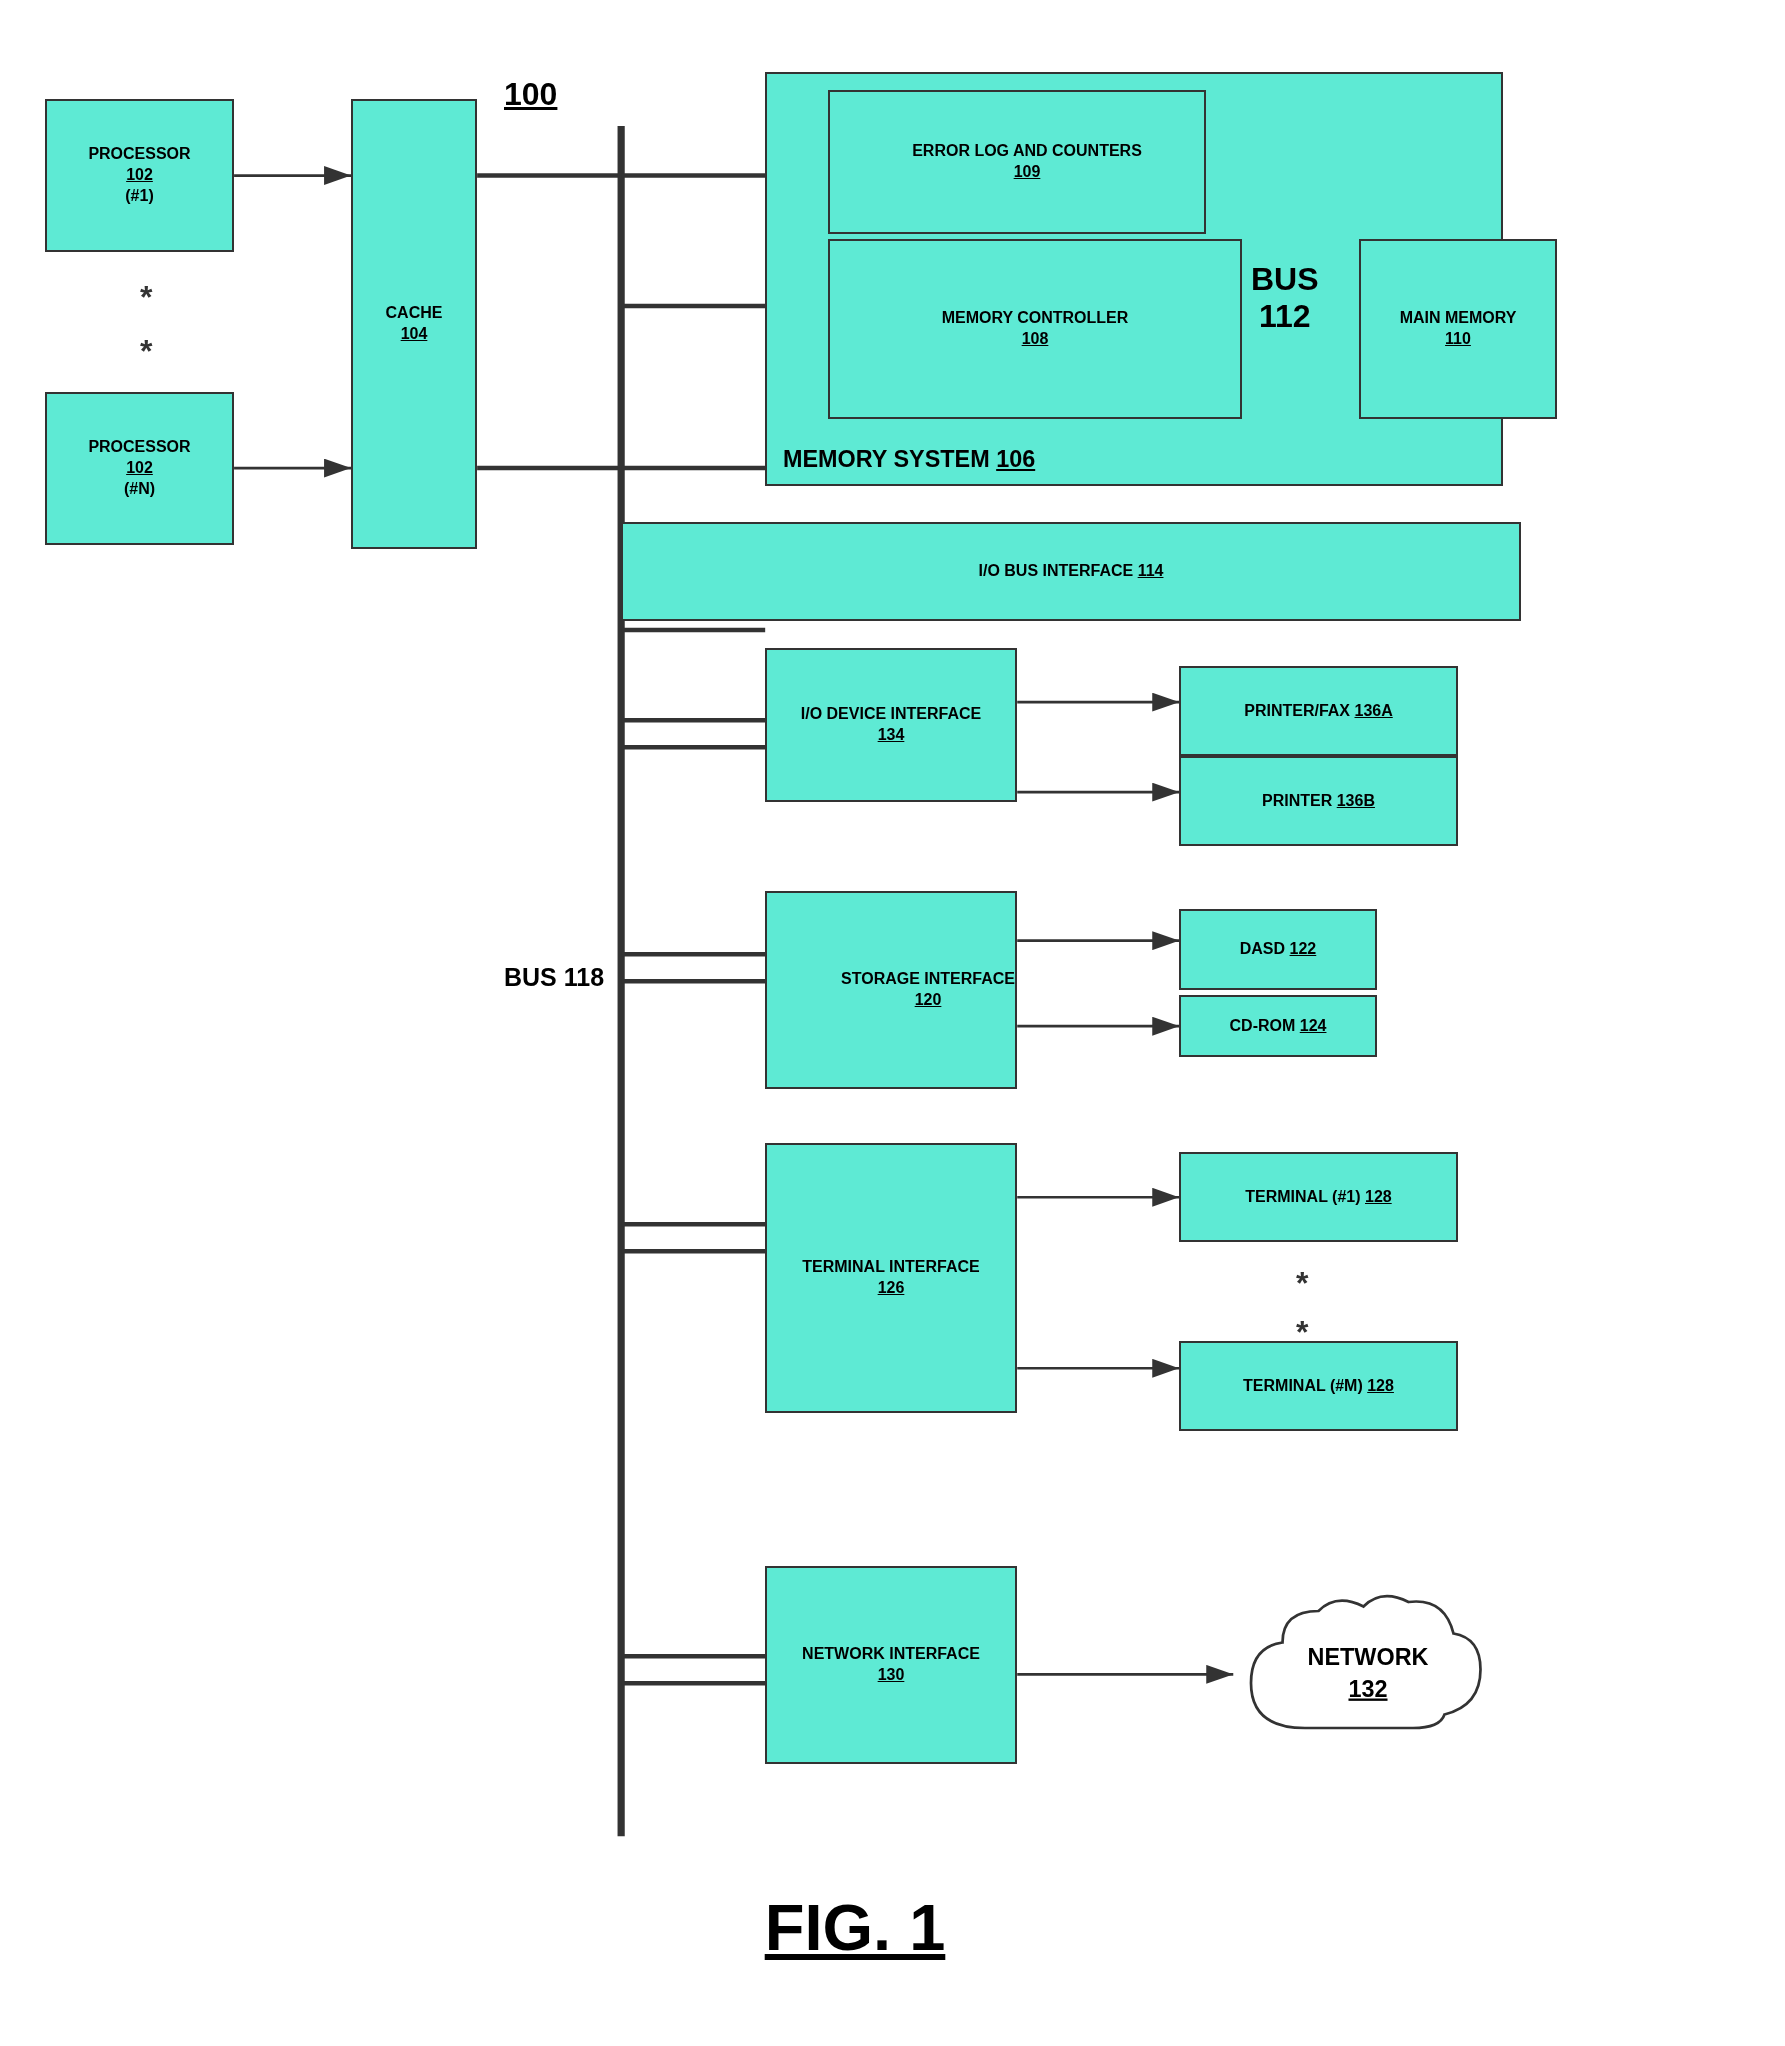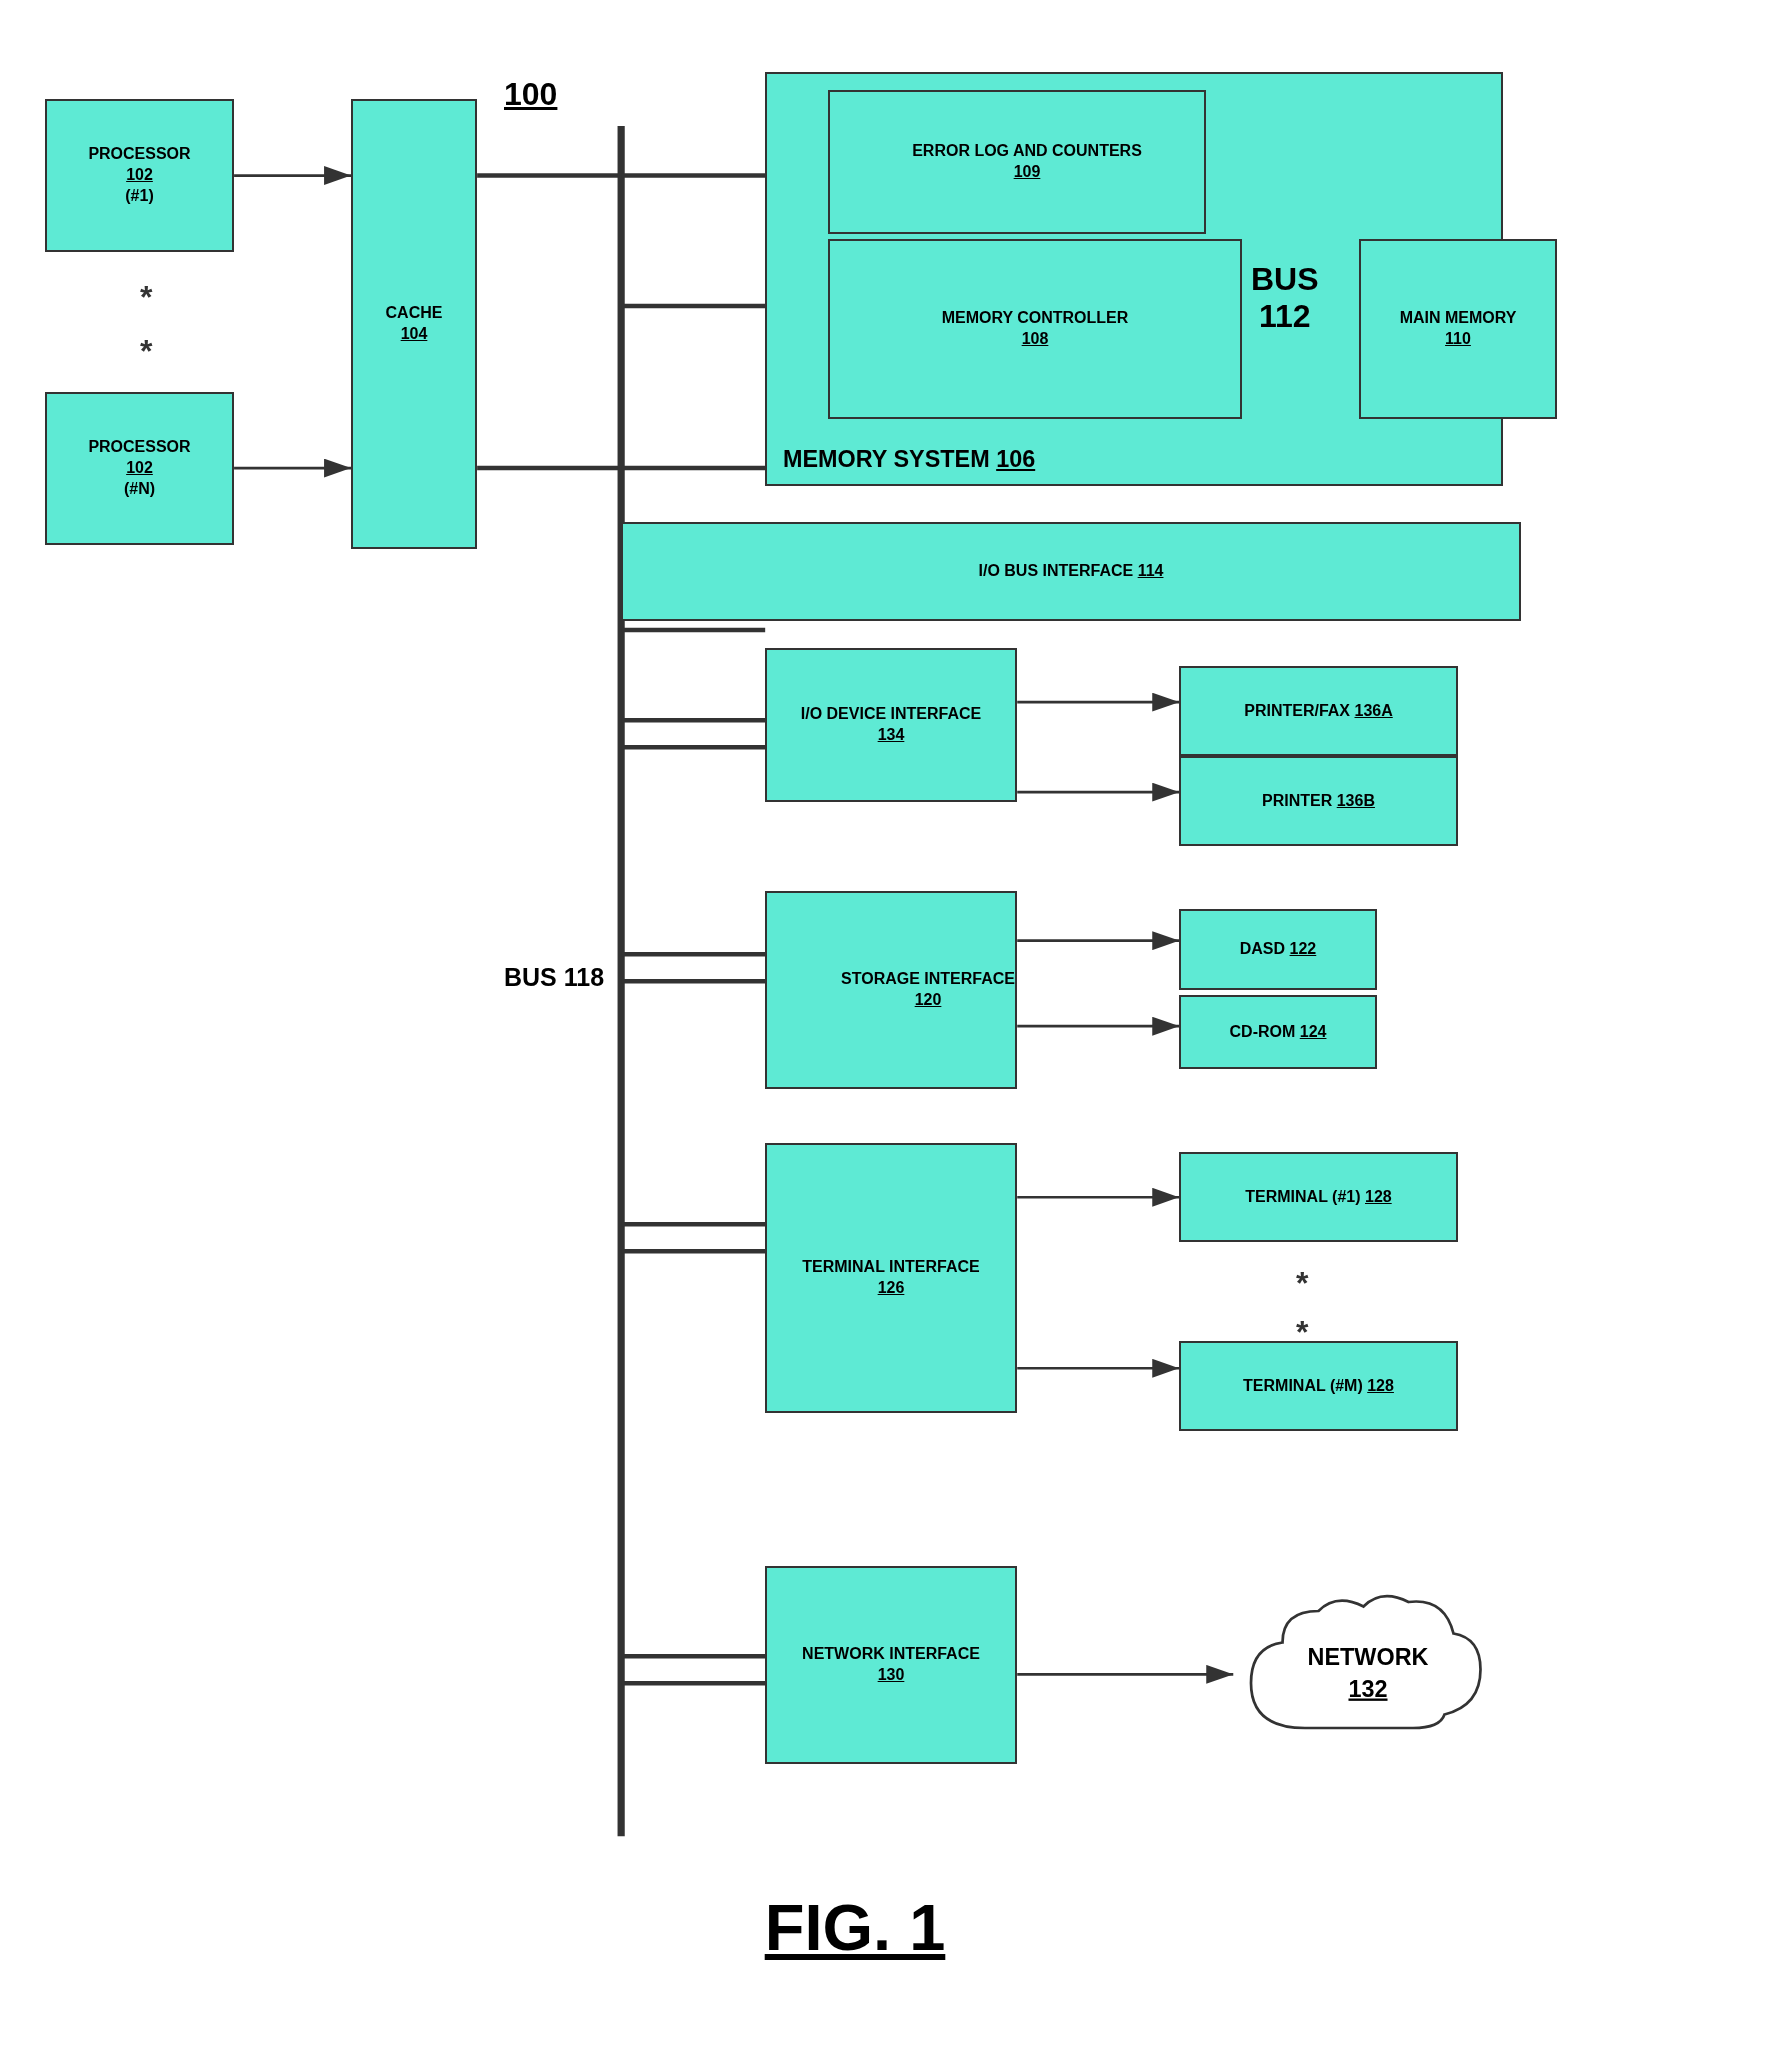--- a/index.html
+++ b/index.html
@@ -247,21 +247,21 @@
     </div>
   </div>
 
   <div class="box" style="left: 1179px; top: 909px; width: 198px; height: 81px;">
     <div class="box-label">
       <span>DASD</span>
       <span> <span class="underline">122</span></span>
     </div>
   </div>
 
-  <div class="box" style="left: 1179px; top: 995px; width: 198px; height: 74px;">
+  <div class="box" style="left: 1179px; top: 995px; width: 198px; height: 62px;">
     <div class="box-label">
       <span>CD-ROM</span>
       <span> <span class="underline">124</span></span>
     </div>
   </div>
 
   <div class="box" style="left: 765px; top: 1143px; width: 252px; height: 270px;">
     <div class="box-label">
       <div>TERMINAL INTERFACE</div>
       <div><span class="underline">126</span></div>

